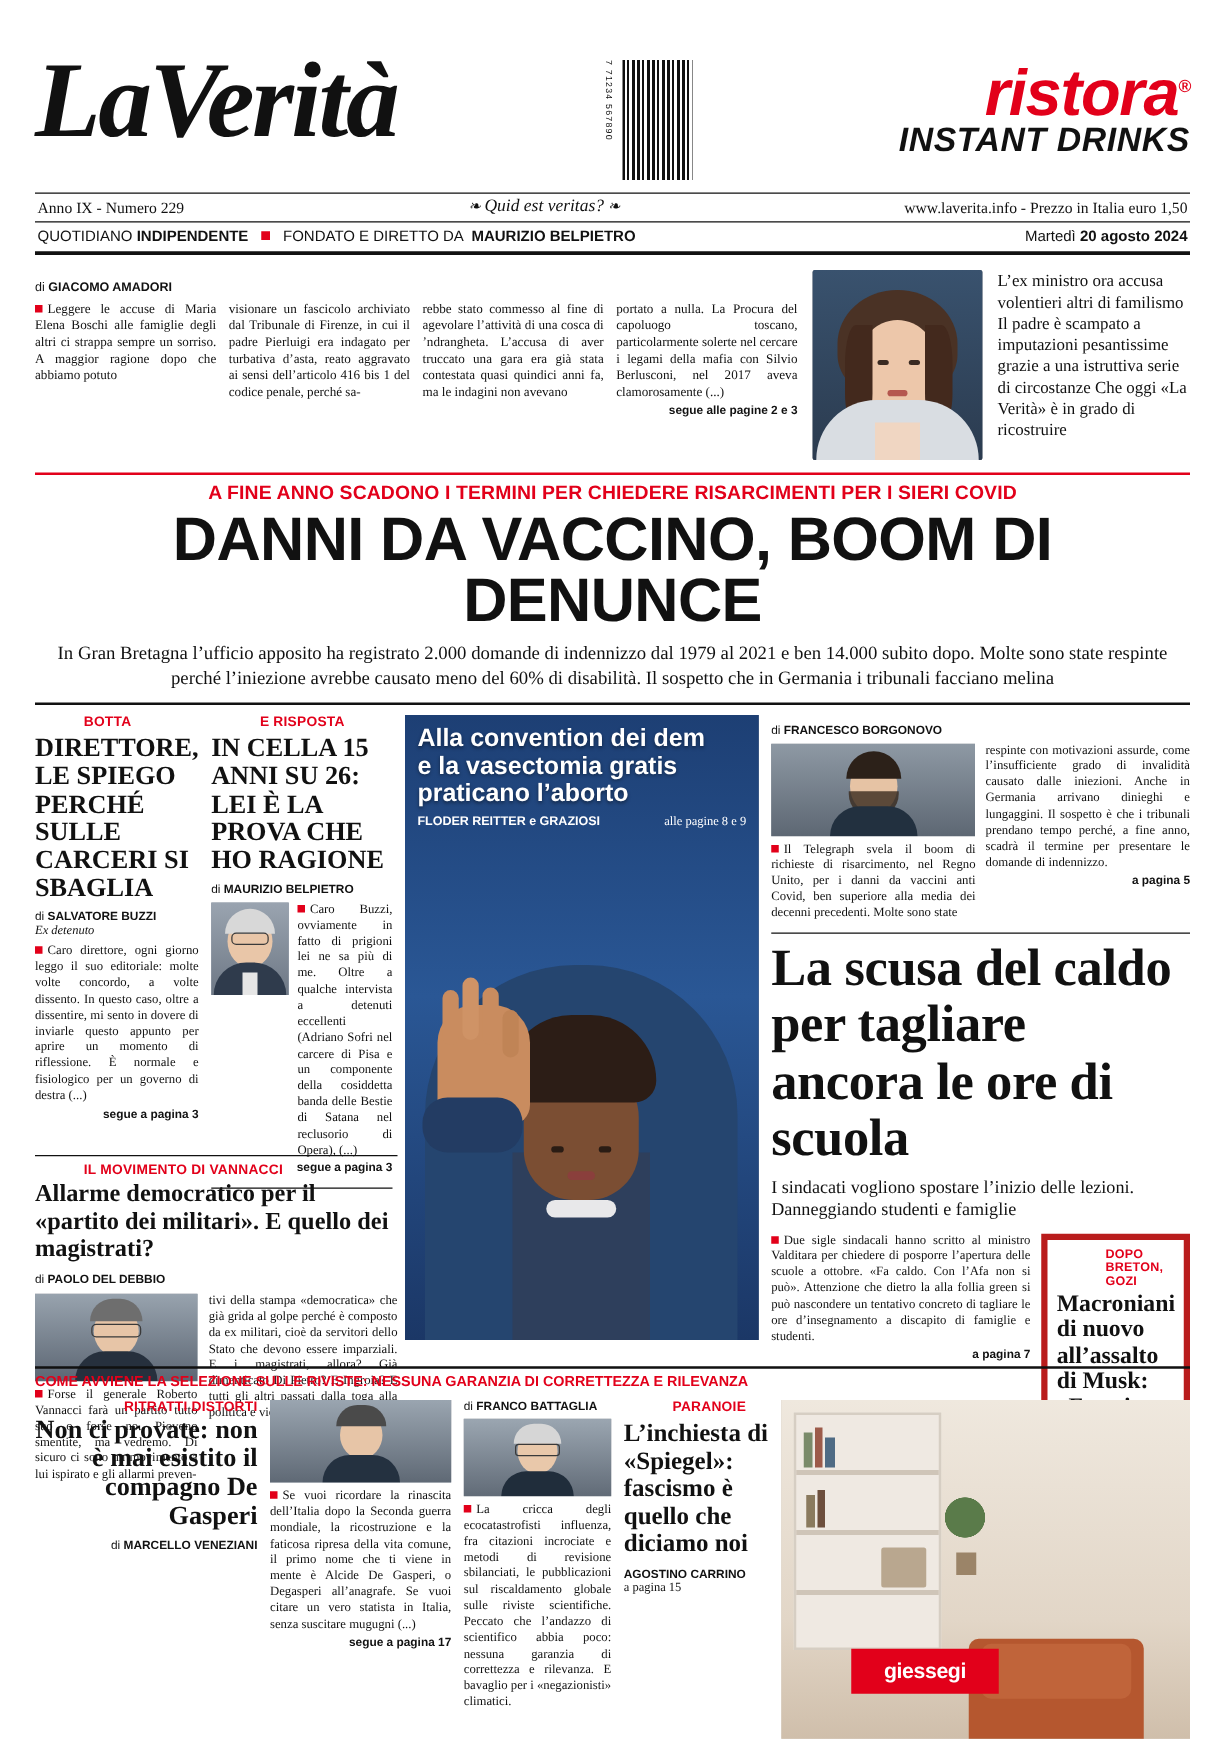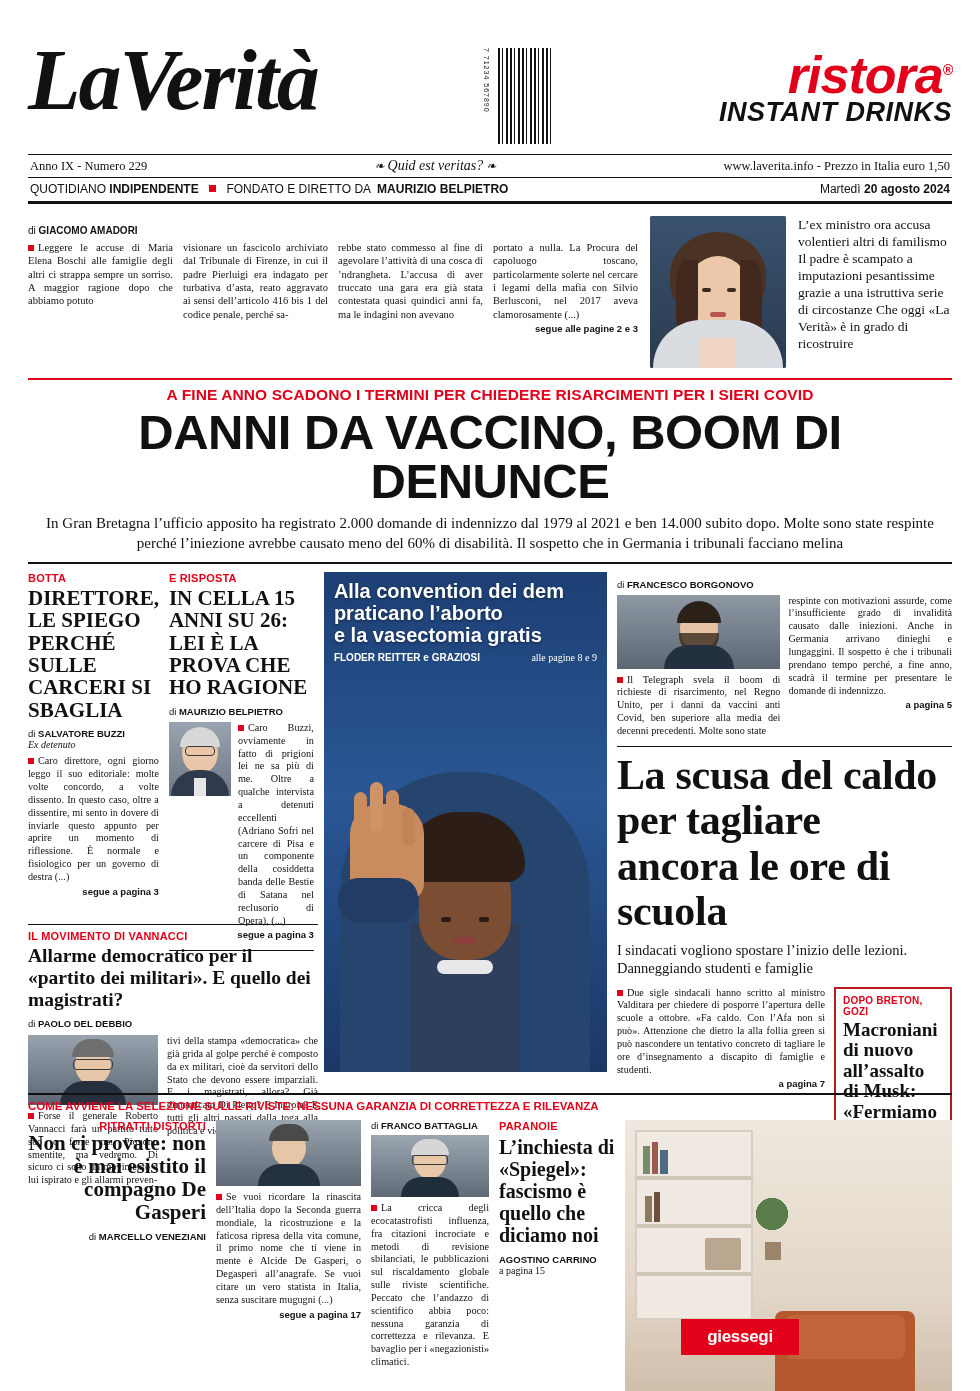--- a/index.html
+++ b/index.html
@@ -96,21 +96,21 @@
     text-align:center; padding:2px 6px 8px 6px; border-bottom:2px solid #111;
   }
 
   
   .mid-grid { display:flex; gap:10px; padding-top:8px; }
   .col-a { flex:0 0 130px; }
   .col-b { flex:0 0 145px; }
   .col-c { flex:0 0 283px; }
   .col-d { flex:1; }
 
-  .rubric-red { font-family:"Liberation Sans",sans-serif; font-weight:700; color:#e2001a; font-size:11px; letter-spacing:0.2px; }
+  .rubric-red { font-family:"Liberation Sans",sans-serif; font-weight:700; color:#e2001a; font-size:11px; letter-spacing:0.2px;margin-left:39px; }
   .letter-head { font-family:"Liberation Serif",serif; font-weight:700; font-size:21px; line-height:1.07; margin-top:3px; }
   .byline { font-family:"Liberation Sans",sans-serif; font-size:9.5px; margin-top:7px; }
   .byline b { font-weight:700; }
   .byline .role { font-style:italic; font-family:"Liberation Serif",serif; font-size:10px; }
   .body-sm { font-size:10.2px; line-height:1.26; text-align:justify; margin-top:5px; }
   .body-sm .sq { display:inline-block; width:6px; height:6px; background:#e2001a; margin-right:4px; }
   .hr-thin { border-top:1px solid #111; margin:8px 0 0 0; }
 
   
   .conv { position:relative; width:283px; height:500px; overflow:hidden; background:#24406b; }
@@ -123,21 +123,21 @@
     font-family:"Liberation Sans",sans-serif; font-weight:700; color:#fff; font-size:10px;
     display:flex; justify-content:space-between; margin-top:6px;
   }
   .conv-credit .pg { font-weight:400; font-family:"Liberation Serif",serif; font-size:10px;}
   .head2 {
     font-family:"Liberation Serif",serif; font-weight:700; font-size:42px; line-height:1.08;
     margin-top:6px; letter-spacing:-0.3px;
   }
   .deck2 { font-family:"Liberation Serif",serif; font-size:14.5px; line-height:1.25; margin-top:7px; }
 
-  .boxed { border:2px solid #b91c1c; padding:6px 7px; }
+  .boxed { border:5px solid #b91c1c; padding:6px 7px; }
   .boxed .rubric-red { font-size:10px; }
   .boxed .t { font-family:"Liberation Serif",serif; font-weight:700; font-size:19px; line-height:1.08; margin-top:3px;}
   .boxed .auth { font-family:"Liberation Sans",sans-serif; font-weight:700; font-size:9.5px; margin-top:6px; color:#e2001a;}
   .boxed .pg { font-family:"Liberation Serif",serif; font-size:10px; }
 
   
   .mv-head { font-family:"Liberation Serif",serif; font-weight:700; font-size:19.5px; line-height:1.13; margin-top:3px;}
   .mv-cols { display:flex; gap:9px; margin-top:6px; }
 
   
@@ -282,22 +282,22 @@
         <div style="position:absolute;left:26px;bottom:172px;width:74px;height:96px;border-radius:30px 30px 16px 16px;background:#c98c5f;"></div>
         <div style="position:absolute;left:30px;bottom:236px;width:13px;height:44px;border-radius:7px;background:#c98c5f;"></div>
         <div style="position:absolute;left:46px;bottom:240px;width:13px;height:50px;border-radius:7px;background:#cf9366;"></div>
         <div style="position:absolute;left:62px;bottom:236px;width:13px;height:46px;border-radius:7px;background:#c98c5f;"></div>
         <div style="position:absolute;left:78px;bottom:226px;width:13px;height:38px;border-radius:7px;background:#c08456;"></div>
         <div style="position:absolute;left:14px;bottom:150px;width:80px;height:44px;border-radius:20px;background:#233c63;"></div>
 
         <div class="conv-overlay">
           <div class="conv-title">
             <div>Alla convention dei dem</div>
+            <div>e la vasectomia gratis</div>
             <div>praticano l’aborto</div>
-            <div>e la vasectomia gratis</div>
           </div>
           <div class="conv-credit">
             <span>FLODER REITTER e GRAZIOSI</span>
             <span class="pg">alle pagine 8 e 9</span>
           </div>
         </div>
       </div>
     </div>
 
     <div class="col-d">

